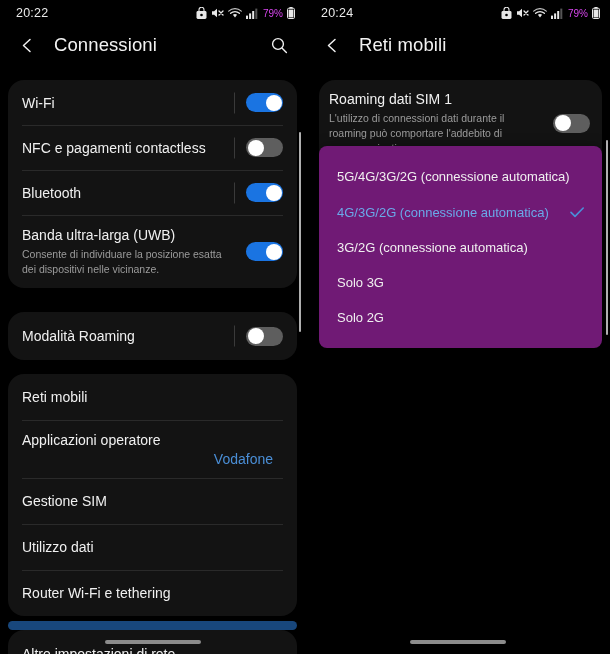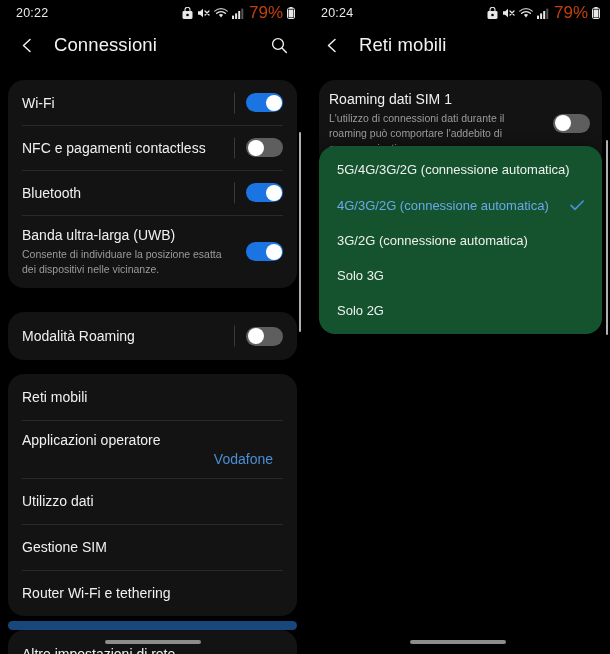--- a/index.html
+++ b/index.html
@@ -13,21 +13,21 @@
   .panel { position: relative; width: 305px; height: 654px; background: #000; overflow: hidden; }
 
   
   .statusbar {
     height: 26px; display: flex; align-items: center;
     padding: 0 10px 0 16px; color: #e8e8e8;
   }
   .sb-time { font-size: 12.5px; letter-spacing: .2px; color:#eaeaea; }
   .sb-right { margin-left: auto; display: flex; align-items: center; gap: 4px; }
   .sb-right svg { display: block; }
-  .sb-batt { font-size: 17px; color:#c2410c; margin-left:1px; }
+  .sb-batt { font-size: 10px; color:#d946ef; margin-left:1px; }
 
   
   .titlebar {
     height: 54px; display: flex; align-items: center;
     padding: 0 12px 16px 14px; gap: 14px;
   }
   .back-btn { width: 26px; height: 26px; display:flex; align-items:center; justify-content:center; cursor:pointer; }
   .title { font-size: 18.5px; color: #f2f2f2; font-weight: 400; letter-spacing: .1px; flex: 1; }
   .search-btn { width: 28px; height: 28px; display:flex; align-items:center; justify-content:center; cursor:pointer; }
 
@@ -82,21 +82,21 @@
   }
   .navbar {
     position: absolute; left: 0; right: 0; bottom: 0; height: 24px;
     display: flex; align-items: center; justify-content: center;
   }
   .nav-pill { width: 96px; height: 4px; border-radius: 3px; background: #8c8c8c; }
 
   
   .popup {
     position: absolute; left: 14px; right: 8px; top: 146px;
-    background: #14532d; border-radius: 16px; padding: 6px 0;
+    background: #701a75; border-radius: 8px; padding: 13px 0;
     box-shadow: 0 3px 14px rgba(0,0,0,.55);
   }
   .popup-item {
     display: flex; align-items: center;
     padding: 9px 16px 9px 18px; min-height: 32px; cursor: pointer;
   }
   .popup-item .lbl { font-size: 13px; color: #f0f0f0; flex: 1; line-height: 17px; }
   .popup-item.selected .lbl { color: #6aa9e9; }
   .check { width: 18px; height: 18px; flex: none; }
 </style>
@@ -220,26 +220,26 @@
           </div>
         </div>
         <div class="row">
           <div class="row-texts">
             <div class="row-title">Applicazioni operatore</div>
             <div class="row-sub accent">Vodafone</div>
           </div>
         </div>
         <div class="row" style="min-height:46px">
           <div class="row-texts">
+            <div class="row-title">Gestione SIM</div>
+          </div>
+        </div>
+        <div class="row" style="min-height:46px">
+          <div class="row-texts">
             <div class="row-title">Utilizzo dati</div>
-          </div>
-        </div>
-        <div class="row" style="min-height:46px">
-          <div class="row-texts">
-            <div class="row-title">Gestione SIM</div>
           </div>
         </div>
         <div class="row" style="min-height:46px">
           <div class="row-texts">
             <div class="row-title">Router Wi-Fi e tethering</div>
           </div>
         </div>
       </div>
 
       <div class="card">

